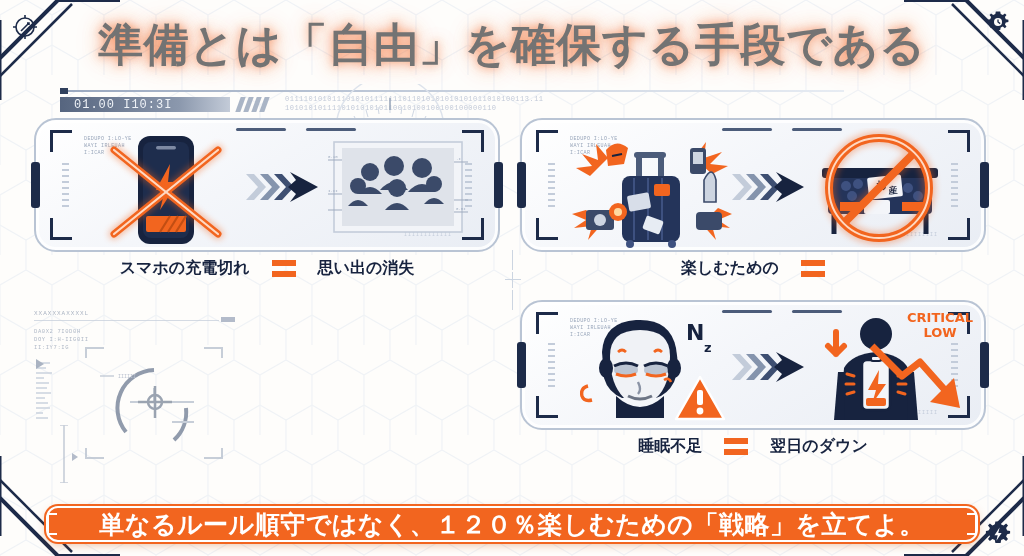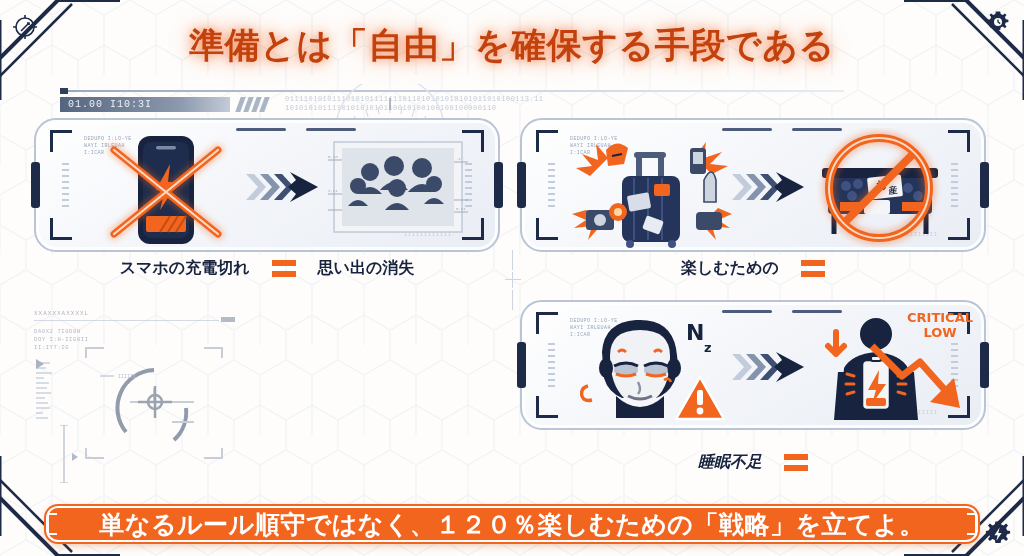--- a/index.html
+++ b/index.html
@@ -29,43 +29,43 @@
   .ci-br { bottom: 8px; right: 12px; }
 
   
   #title-bar {
     position: absolute; top: 10px; left: 28px; right: 28px;
     height: 70px;
     display: flex; align-items: center; justify-content: center;
   }
   #title-text {
     font-family: Liberation Serif, serif;
-    font-size: 35px;
+    font-size: 45px;
     font-weight: 700;
-    color: #c2410c;
+    color: #737373;
     letter-spacing: .5px;
     white-space: nowrap;
     text-shadow:
        0 0 9px rgba(242,101,34,.55),
        0 0 18px rgba(242,101,34,.40),
        0 0 28px rgba(242,101,34,.22);
   }
 
   
   #hud-strip { position: absolute; top: 88px; left: 30px; right: 30px; height: 36px; }
   #hud-rule {
     position: absolute; top: 2px; left: 38px; right: 150px; height: 2px;
     background: linear-gradient(90deg,#9aa8bf,#cfd7e3 60%,#e7ecf3);
   }
   #hud-rule-cap { position: absolute; top: 0px; left: 30px; width: 8px; height: 6px; background:#30405c; }
   #hud-timestamp {
     position: absolute; top: 9px; left: 30px; width: 170px; height: 15px;
     background: linear-gradient(90deg,#56657f,#8b98ad 70%,#c3cbd8);
-    color: #eef2f7; font-size: 10px; letter-spacing: 1px;
-    display: flex; align-items: center; padding-left: 8px;
+    color: #eef2f7; font-size: 12px; letter-spacing: 1px;
+    display: flex; align-items: center; padding-left: 14px;
     font-family: "Liberation Mono", "DejaVu Sans Mono", monospace;
   }
   .slash-group { position:absolute; top:9px; left:208px; display:flex; gap:3px; }
   .slash { width:5px; height:15px; background:#aab5c6; transform: skewX(-20deg); }
   #hud-binary {
     position: absolute; top: 7px; left: 255px;
     font-family: "Liberation Mono", "DejaVu Sans Mono", monospace;
     font-size: 7px; line-height: 9px; color: #c2cad8; letter-spacing: .5px;
     white-space: pre-line;
   }
@@ -549,26 +549,27 @@
   <svg style="position:absolute; left:346px; top:36px;" width="112" height="82" viewBox="0 0 112 82">
     <path d="M4 8 L34 38 L52 24 L84 60" fill="none" stroke="#f2651f" stroke-width="7" stroke-linejoin="round"></path>
     <path d="M62 64 L92 70 L86 40 Z" fill="#f2651f"></path>
   </svg>
   <div class="critical-label" style="left:372px; top:8px; width:92px;">
     <span>CRITICAL</span><br>
     <span>LOW</span>
   </div>
 </div>
 
-<div class="caption" style="left:520px; top:452px; width:466px;font-style:italic;">
+<div class="caption" style="left:520px; top:436px; width:466px;">
   <span>睡眠不足</span>
   <span class="eq">
       <i></i>
       <i></i>
     </span>
+  <span>翌日のダウン</span>
 </div>
 
 <div id="reticle-hud">
   <div class="rh-title">XXAXXXAXXXXL</div>
   <div class="rh-rule"></div>
   <div class="rh-cap"></div>
   <div class="rh-lines">DA0X2 7I0D0H
 DOY I:H-IIG0II
 II:IY7:IG</div>
   <div class="rh-bars">

